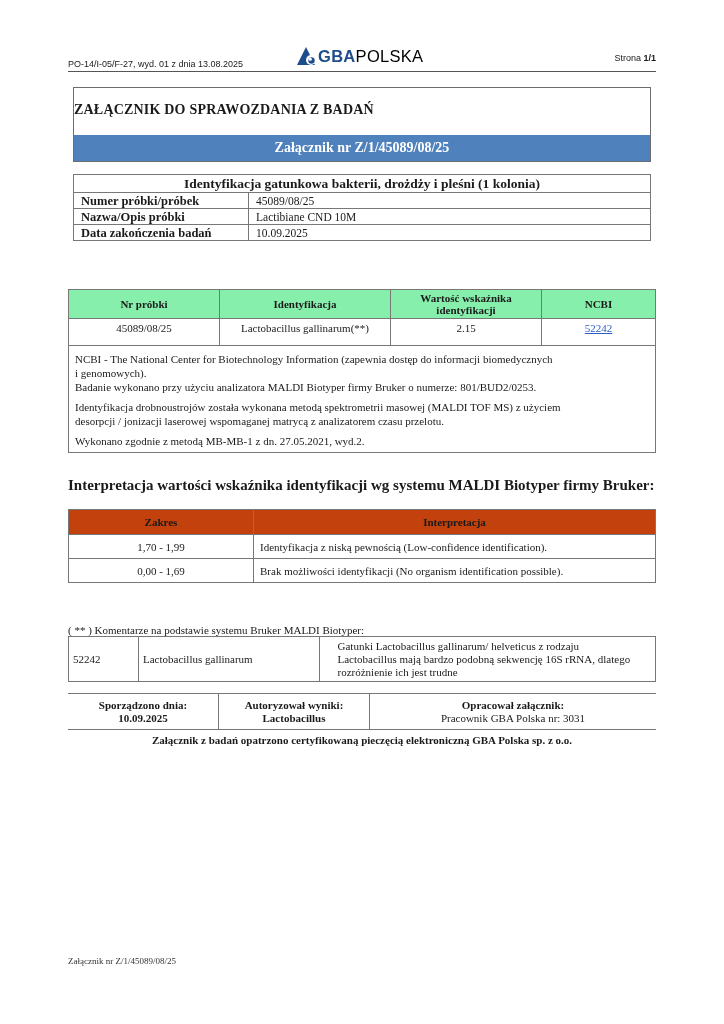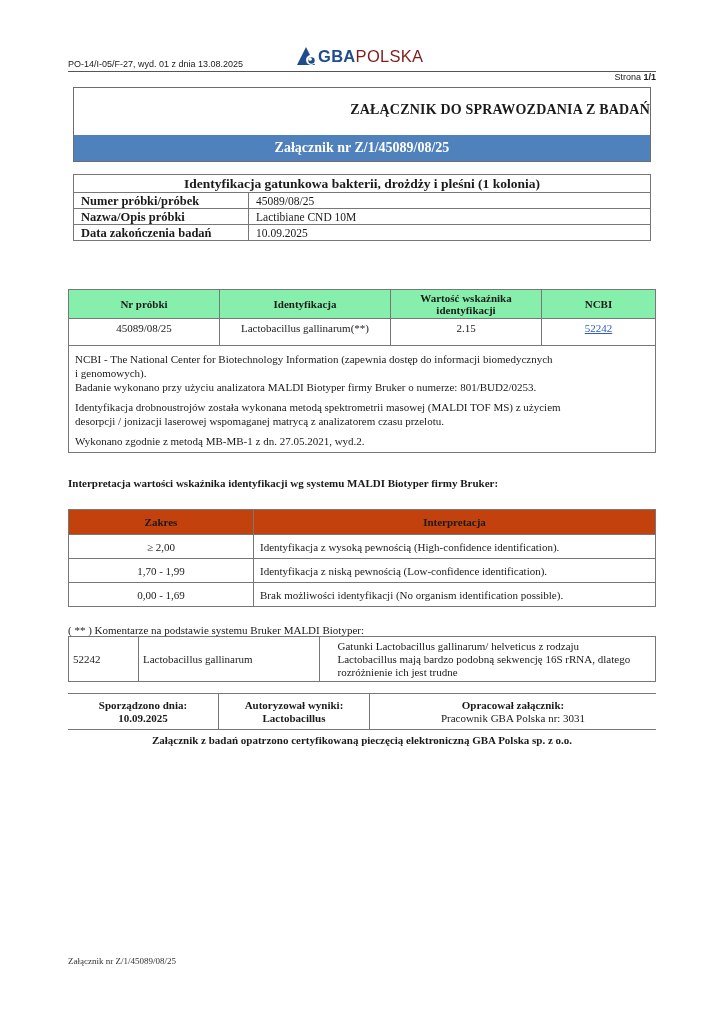--- a/index.html
+++ b/index.html
@@ -2,31 +2,31 @@
 <html><head>
 <meta charset="utf-8">
 <style>
   html, body { margin:0; padding:0; background:#ffffff; }
   body { width:724px; height:1024px; position:relative; overflow:hidden; font-family:"Liberation Serif", serif; color:#1a1a1a; }
   .abs { position:absolute; }
   .sans { font-family:"Liberation Sans", sans-serif; }
 
   
   #hdr-left { left:68px; top:59px; font-size:9px; }
-  #hdr-right { right:68px; top:72px; font-size:9px; }
+  #hdr-right { right:68px; top:53px; font-size:9px; }
   #hdr-right b { font-weight:bold; }
   #hdr-line { left:68px; top:71px; width:588px; height:1px; background:#555; }
   #logo { left:296px; top:45px; height:22px; display:flex; align-items:center; }
   #logo .txt { font-family:"Liberation Sans", sans-serif; font-size:16.5px; letter-spacing:0.3px; color:#1f4d8c; }
   #logo .txt b { font-weight:bold; }
-  #logo .txt span { font-weight:normal; color:#7f1d1d; }
+  #logo .txt span { font-weight:normal; color:#000000; }
 
   
   #title-box { left:73px; top:87px; width:578px; height:75px; border:1px solid #6d6d6d; box-sizing:border-box; }
-  #title-main { position:absolute; left:0; right:0; top:14px; text-align:right; font-weight:bold; font-size:14px; letter-spacing:0.2px; }
+  #title-main { position:absolute; left:0; right:0; top:14px; text-align:left; font-weight:bold; font-size:14px; letter-spacing:0.2px; }
   #title-bar { position:absolute; left:0; right:0; bottom:0; height:26px; background:#4f81bd; color:#fff; text-align:center; font-weight:bold; font-size:14px; line-height:26px; }
 
   table { border-collapse:collapse; }
   td, th { border:1px solid #777; padding:0; }
 
   
   #info { left:73px; top:174px; width:578px; font-size:12.5px; }
   #info .head { text-align:center; font-weight:bold; font-size:13.5px; height:17px; line-height:15px; }
   #info td { height:15px; line-height:14px; }
   #info td.k { font-weight:bold; width:167px; padding-left:7px; }
@@ -34,21 +34,21 @@
 
   
   #res { left:68px; top:289px; width:588px; font-size:11px; }
   #res th { background:#86efac; font-weight:bold; height:28px; line-height:12px; text-align:center; font-size:11px; }
   #res td.c { text-align:center; vertical-align:top; height:27px; padding-top:3px; box-sizing:border-box; }
   #res td.note { padding:6px 5px 4px 6px; font-size:11px; line-height:14px; vertical-align:top; }
   #res td.note p { margin:0; }
   #res td.note p + p.gap { margin-top:6px; }
   #res a { color:#2b5dc2; text-decoration:underline; }
 
-  #interp-title { left:68px; top:477px; font-weight:bold; font-size:11px; }
+  #interp-title { left:68px; top:477px; font-weight:bold; font-size:15px; }
 
   
   #interp { left:68px; top:509px; width:588px; font-size:11px; }
   #interp th { background:#c2410c; font-weight:bold; height:24px; text-align:center; }
   #interp td { height:23px; }
   #interp td.r { text-align:center; width:184px; }
   #interp td.d { padding-left:6px; }
 
   #comm-title { left:68px; top:624px; font-size:11px; }
   #comm { left:68px; top:636px; width:588px; font-size:11px; }
@@ -136,24 +136,20 @@
 
 <div class="abs" id="interp-title">Interpretacja wartości wskaźnika identyfikacji wg systemu MALDI Biotyper firmy Bruker:</div>
 
 <table class="abs" id="interp">
   <tbody>
       <tr>
     <th>Zakres</th>
     <th>Interpretacja</th>
   </tr>
   <tr>
-        <td class="r">≥ 2,00</td>
-        <td class="d">Identyfikacja z wysoką pewnością (High-confidence identification).</td>
-      </tr>
-  <tr>
         <td class="r">1,70 - 1,99</td>
         <td class="d">Identyfikacja z niską pewnością (Low-confidence identification).</td>
       </tr>
   <tr>
         <td class="r">0,00 - 1,69</td>
         <td class="d">Brak możliwości identyfikacji (No organism identification possible).</td>
       </tr>
 </tbody>
   </table>
 

